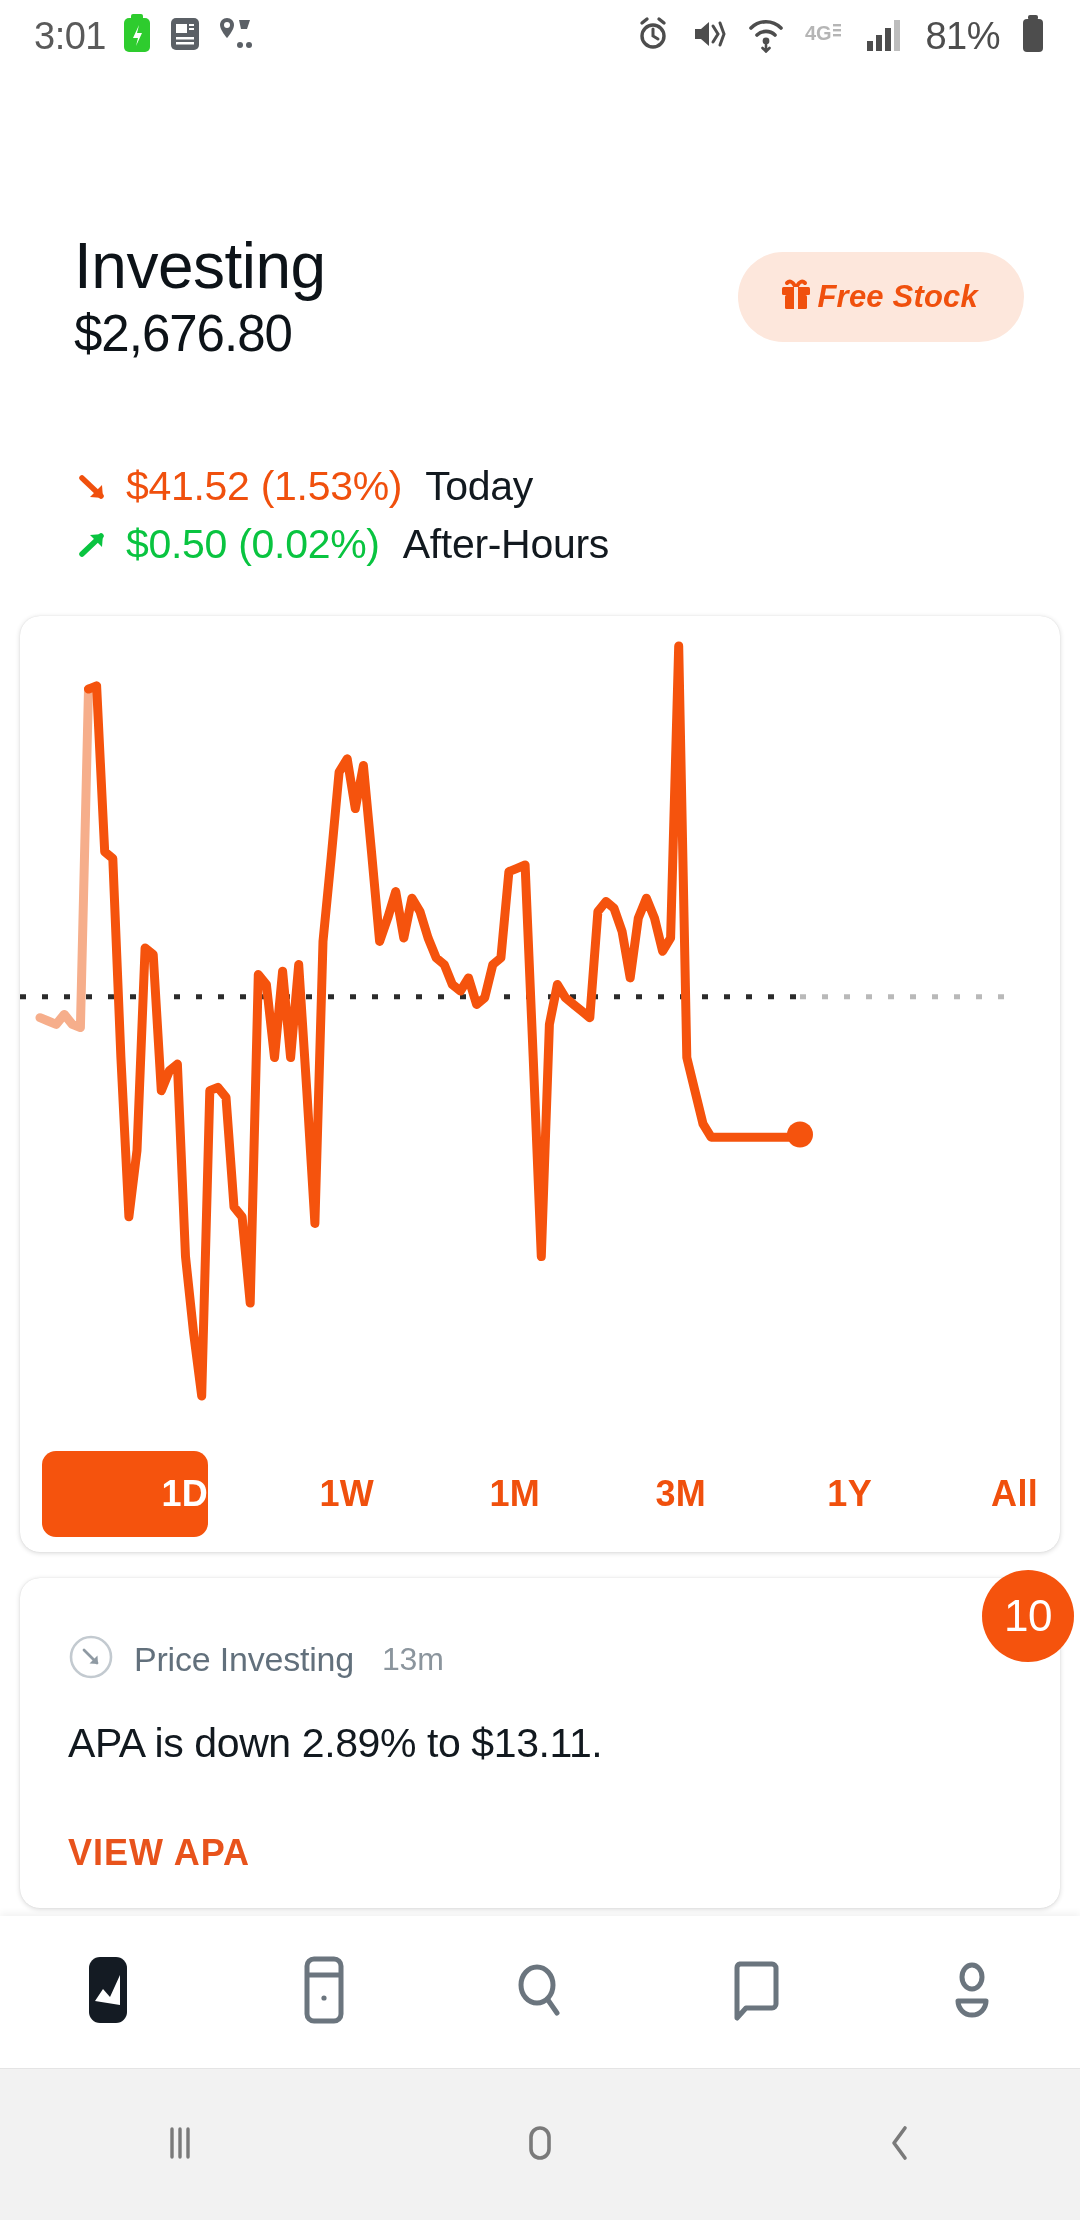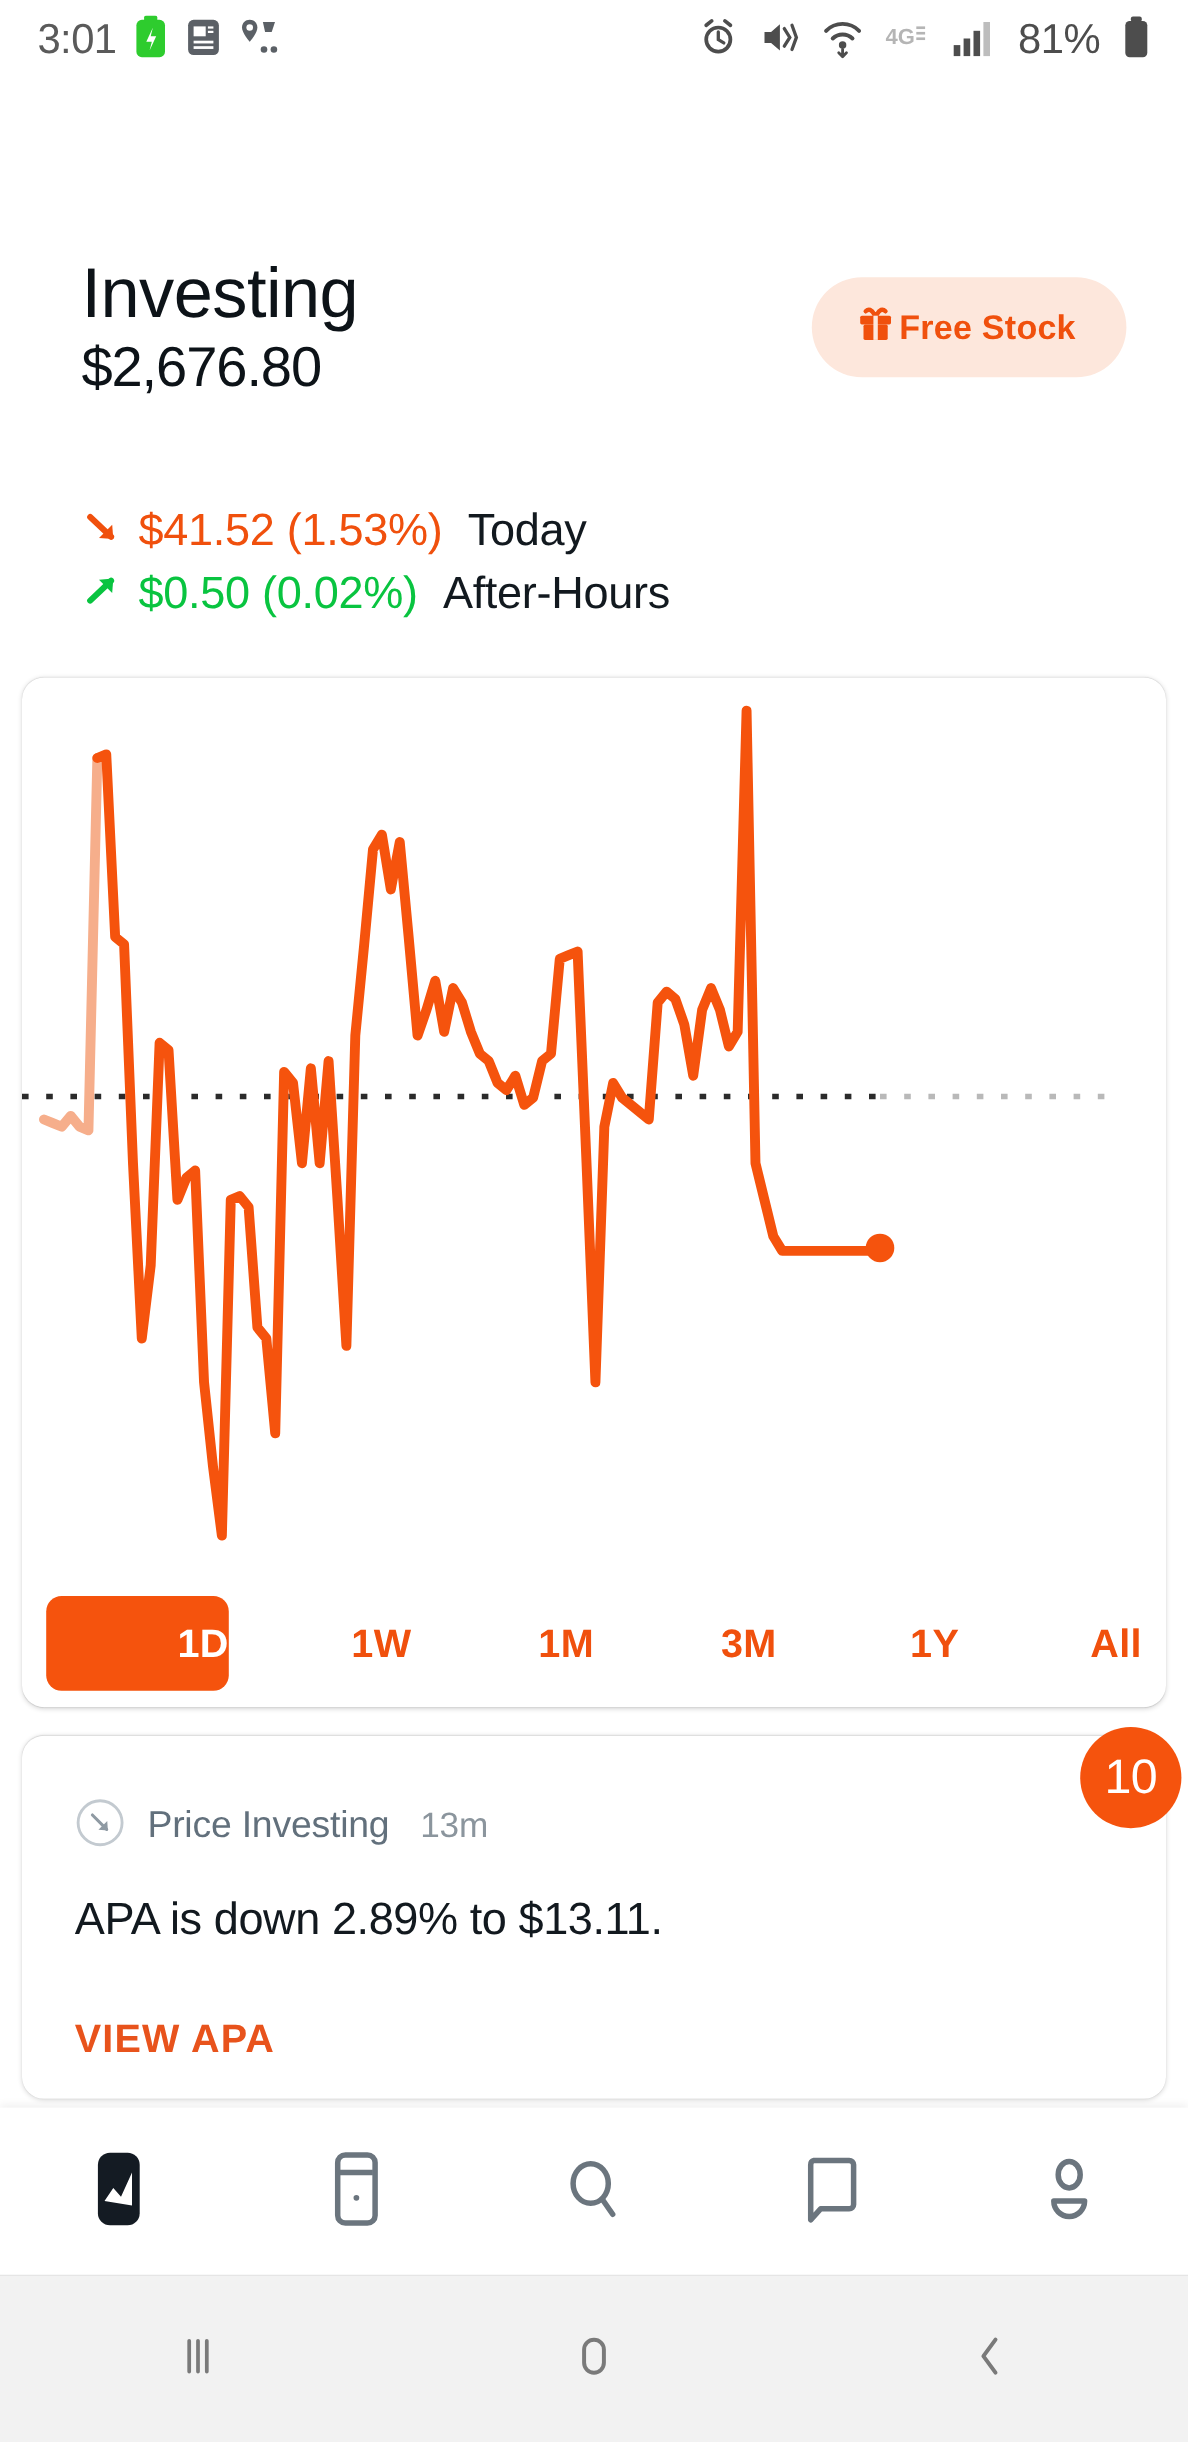--- a/index.html
+++ b/index.html
@@ -26,26 +26,26 @@
   
   .header { position:absolute; top:232px; left:0; width:1080px; padding:0 74px; }
   .title { font-size:64px; color:#0d1318; font-weight:400; line-height:1.08; letter-spacing:-0.5px; }
   .balance { font-size:51px; color:#0d1318; font-weight:400; line-height:1.15; letter-spacing:-1px; margin-top:4px; }
 
   .freestock {
     position:absolute; top:20px; right:56px;
     display:flex; align-items:center; gap:3px;
     background:#FDE7DC; border-radius:100px;
     padding:25px 46px 25px 40px;
-    border:none; cursor:pointer;
+    border:none; cursor:pointer;font-style:italic;
   }
   .freestock-label { font-size:31px; font-weight:bold; color:#F0500D; letter-spacing:0.2px; }
 
   .changes { position:absolute; top:452px; left:0; width:1080px; padding:0 74px; }
-  .change-row { display:flex; align-items:center; gap:14px; height:58px; }
+  .change-row { display:flex; align-items:flex-end; gap:14px; height:58px; }
   .change-val { font-size:41px; letter-spacing:-0.3px; }
   .change-lbl { font-size:41px; color:#12191f; letter-spacing:-0.3px; margin-left:9px; }
   .down { color:#F0500D; }
   .up { color:#09C440; }
 
   
   .chart-card {
     position:absolute; top:616px; left:20px;
     width:1040px; height:936px;
     background:#fff; border-radius:20px;

